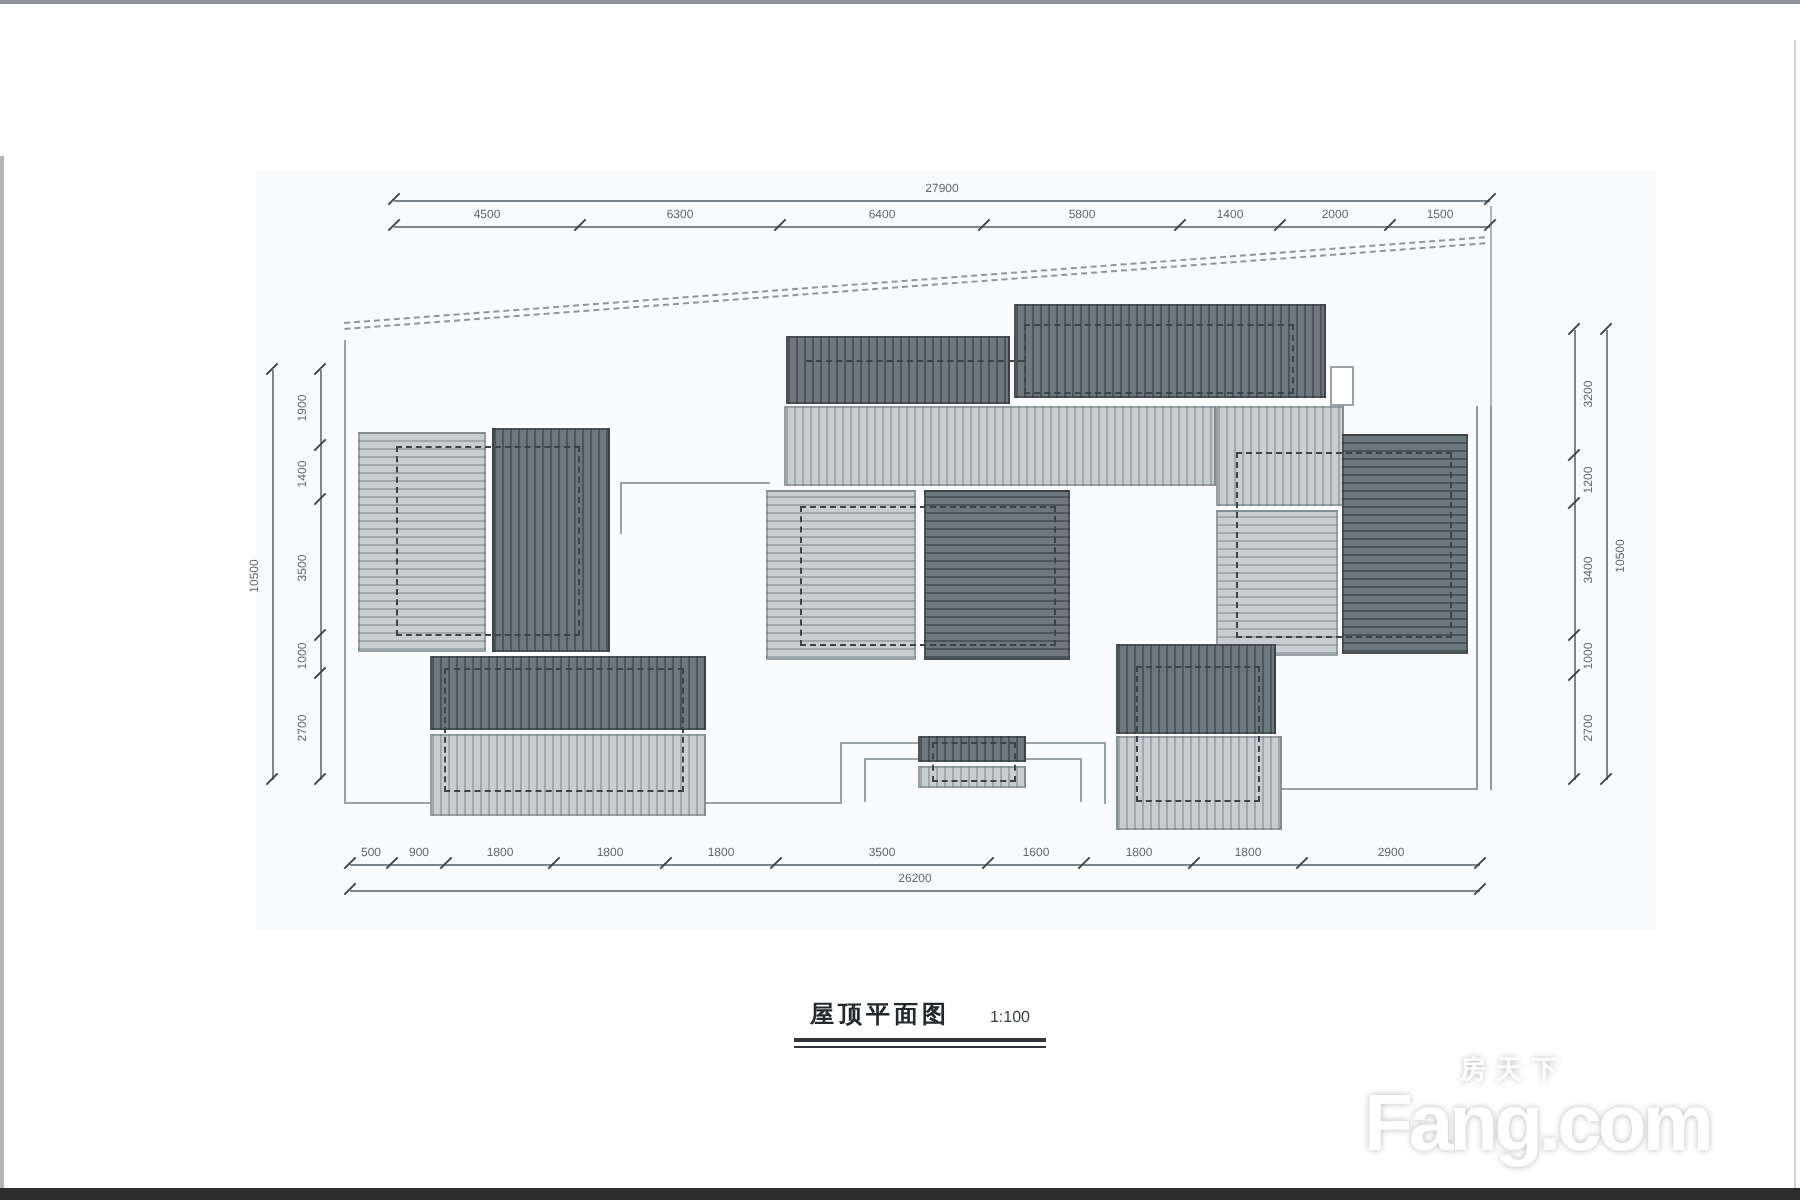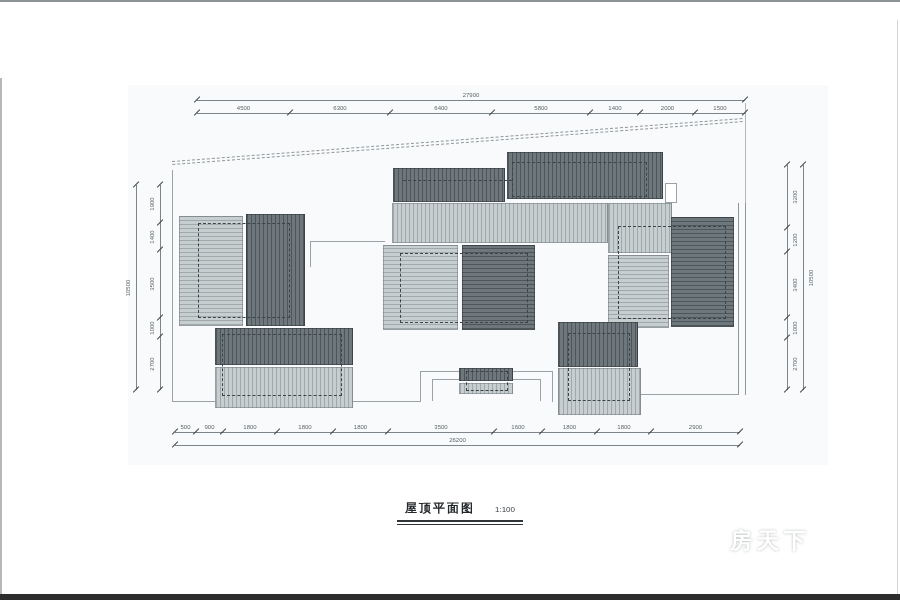--- a/index.html
+++ b/index.html
@@ -42,21 +42,21 @@
           white-space:nowrap;line-height:8px;}
   .dlabel-v{transform:rotate(-90deg);}
   
   #title{position:absolute;left:360px;top:498px;width:200px;text-align:center;color:#23282b;}
   .title-inner{display:inline-block;border-bottom:2px solid #2f3538;padding:0 8px 3px;position:relative;}
   .title-inner:after{content:'';position:absolute;left:0;right:0;bottom:-5px;border-bottom:1px solid #2f3538;}
   .title-cn{font-size:12px;font-weight:bold;letter-spacing:2px;}
   .title-scale{font-size:8px;margin-left:20px;color:#3a4043;}
   
   #watermark{position:absolute;right:8px;bottom:8px;width:210px;height:64px;color:#ffffff;}
-  .wm-cn{position:absolute;left:48px;top:-2px;font-size:22px;font-weight:bold;letter-spacing:5px;
+  .wm-cn{position:absolute;left:48px;top:-2px;font-size:13px;font-weight:bold;letter-spacing:5px;
          text-shadow:0 0 3px rgba(90,100,105,.45);}
   .wm-en{position:absolute;left:0px;top:12px;font-size:40px;font-weight:bold;letter-spacing:-2px;
          text-shadow:0 0 3px rgba(90,100,105,.45);}
 </style>
 </head>
 <body>
 
 <div id="plan">
 
   <div class="edge" style="left:0;top:0;width:900px;height:2px;background:#8e9396;"></div>
@@ -198,14 +198,15 @@
     </div>
 
   <div id="title">
     <span class="title-inner">
       <span class="title-cn">屋顶平面图</span><span class="title-scale">1:100</span>
     </span>
   </div>
 
   <div id="watermark">
     <div class="wm-cn">房天下</div>
+    <div class="wm-en">Fang.com</div>
   </div>
 </div>
 
 </body></html>

